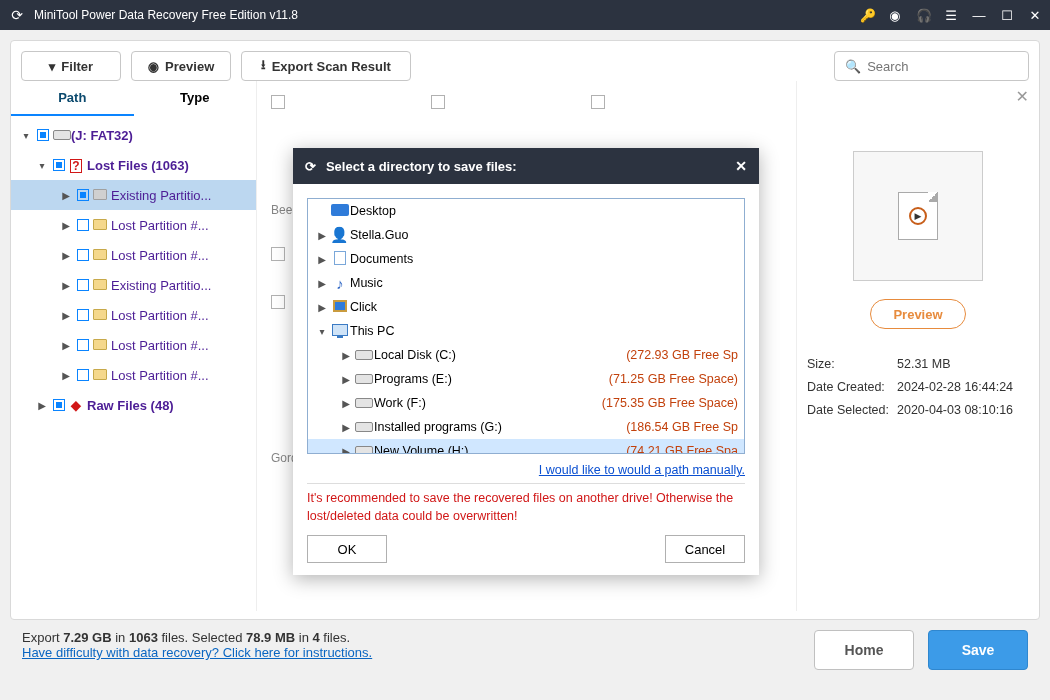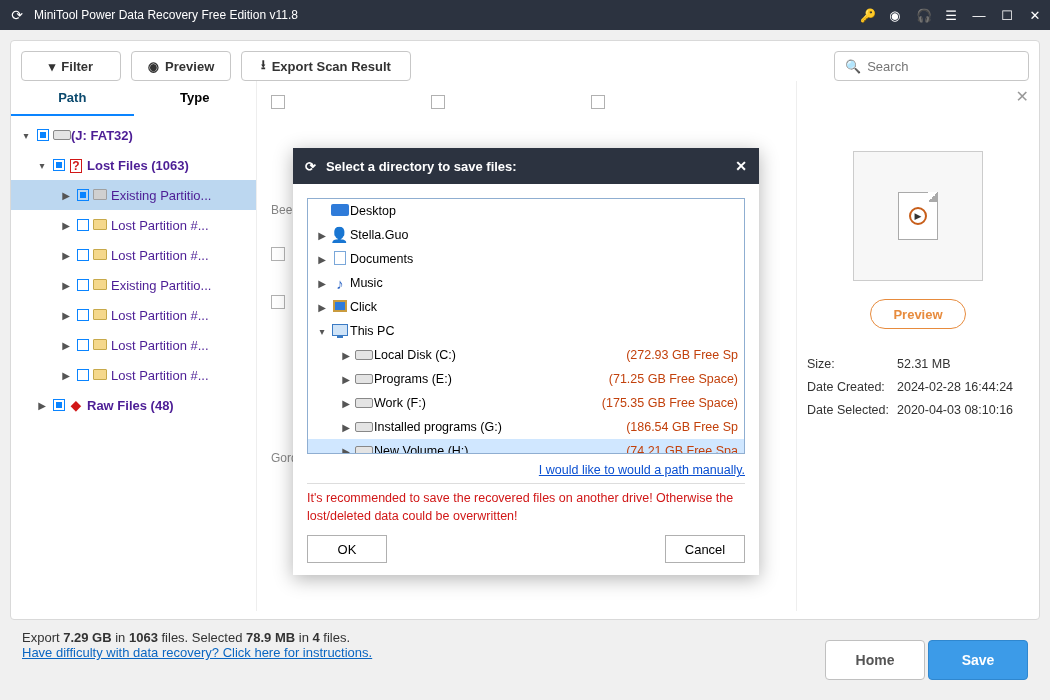--- a/index.html
+++ b/index.html
@@ -43,21 +43,21 @@
 .docicon { width: 40px; height: 48px; background: #fff; border: 1px solid #aaa; position: relative; display: flex; align-items: center; justify-content: center; }
 .docicon::before { content: ""; position: absolute; top: -1px; right: -1px; width: 10px; height: 10px; background: linear-gradient(135deg, #fff 50%, #aaa 50%); }
 .play { width: 18px; height: 18px; border-radius: 50%; border: 2px solid #c75e1a; display: flex; align-items: center; justify-content: center; color: #333; font-size: 9px; }
 .previewbtn { margin: 18px auto 0; display: block; border: 1.5px solid #e78b3d; color: #e78b3d; background: #fff; border-radius: 16px; height: 30px; width: 96px; font-size: 13px; font-weight: 600; cursor: pointer; }
 .meta { margin-top: 28px; font-size: 12.5px; color: #333; }
 .meta .row { display: flex; height: 23px; }
 .meta .row .k { width: 90px; }
 .footer { height: 70px; padding: 10px 12px 0; display: flex; }
 .fleft { font-size: 13px; color: #333; }
 .fleft a { color: #0a66c2; font-size: 13px; text-decoration: underline; }
-.fbtns { margin-left: auto; display: flex; gap: 3px; align-items: center; }
+.fbtns { margin-left: auto; display: flex; gap: 14px; }
 .bigbtn { width: 100px; height: 40px; border-radius: 4px; font-size: 14px; font-weight: 600; cursor: pointer; }
 .bigbtn.home { background: #fff; border: 1px solid #c0c0c0; color: #555; }
 .bigbtn.save { background: #3c9be8; border: 1px solid #2f87cf; color: #fff; }
 
 .modal { position: absolute; top: 118px; left: 293px; width: 466px; background: #fff; box-shadow: 0 4px 18px rgba(0,0,0,.3); font-size: 13px; }
 .modal .mhead { height: 36px; background: #2c3340; display: flex; align-items: center; color: #fff; font-weight: 600; padding: 0 12px; gap: 10px; }
 .modal .mhead .mx { margin-left: auto; cursor: pointer; font-size: 14px; }
 .modal .mbody { padding: 14px 14px 12px; }
 .dirbox { border: 1px solid #8faed1; height: 256px; overflow: hidden; }
 .dirnode { display: flex; align-items: center; height: 24px; font-size: 12.5px; cursor: pointer; }

